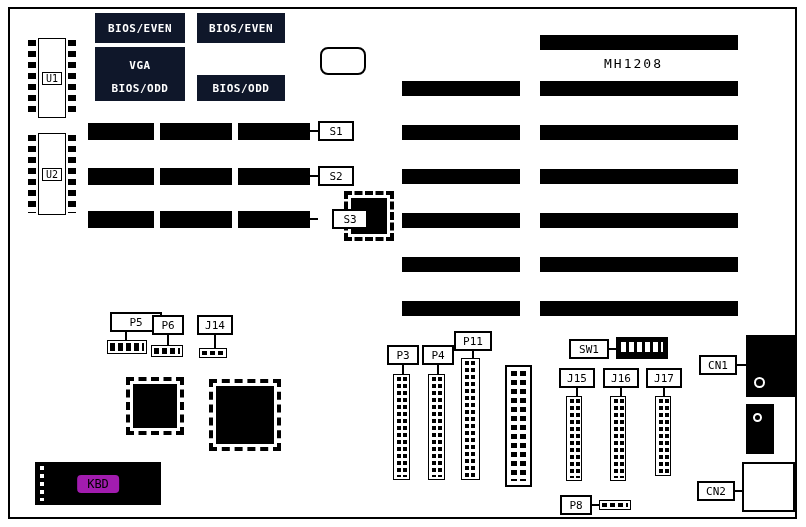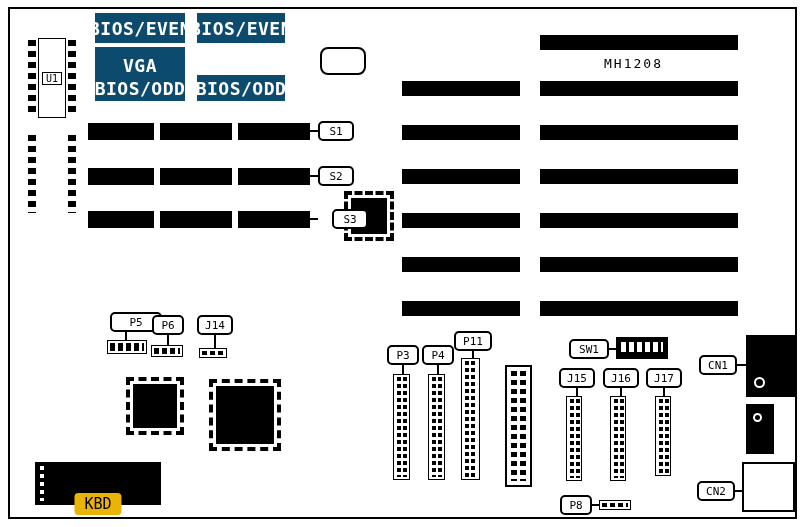--- a/index.html
+++ b/index.html
@@ -6,24 +6,24 @@
   html,body { background:#fff; }
   body {
     width:806px; height:527px;
     font-family:"DejaVu Sans Mono","Liberation Mono",monospace;
     color:#000;
   }
   .stage { position:relative; width:806px; height:527px; background:#fff; overflow:hidden; }
   .abs { position:absolute; }
   .board { border:2px solid #000; }
 
-  .rom { background:#0c4a6e; color:#fff; display:flex; align-items:center; justify-content:center;
-         font-weight:bold; font-size:18px; white-space:nowrap; letter-spacing:0.5px; }
-
-  .callout { background:#fff; border:2px solid #000; border-radius:5px;
+  .rom { background:#0f172a; color:#fff; display:flex; align-items:center; justify-content:center;
+         font-weight:bold; font-size:11px; white-space:nowrap; letter-spacing:0.5px; }
+
+  .callout { background:#fff; border:2px solid #000; border-radius:0;
              display:flex; align-items:center; justify-content:center;
              font-size:11px; z-index:3; }
 
   .line { background:#000; z-index:2; }
 
   .slot { background:#000; }
 
   .simm { background:#000; }
   .notch { position:absolute; top:0; bottom:0; width:6px; background:#fff; }
 
@@ -62,41 +62,44 @@
   .dipswitch .toggles { position:absolute; left:5px; top:5px; right:5px; height:10px;
     background-image:repeating-linear-gradient(90deg, #fff 0 5px, transparent 5px 8px); }
 
   .din { background:#000; }
   .din .ring { position:absolute; border:2px solid #fff; border-radius:50%; background:#000; }
 
   .kbd { background:#000; }
   .kbd .dashes { position:absolute; left:5px; top:4px; bottom:4px; width:4px;
     background-image:repeating-linear-gradient(#fff 0 4px, transparent 4px 8px); }
   .kbd .label { position:absolute; left:50%; top:50%; transform:translate(-50%,-50%);
-    background:#eab308; color:#000; border-radius:4px; padding:2px 10px; font-size:15px;margin-top:20px; }
+    background:#a21caf; color:#000; border-radius:4px; padding:2px 10px; font-size:12px; }
 
   .text-label { font-size:13px; letter-spacing:2px; }
 </style>
 </head>
 <body>
 
 <div class="stage">
 
   <div class="abs board" style="left:8px;top:7px;width:789px;height:512px"></div>
 
   <div class="abs dip" style="left:28px;top:38px;width:48px;height:80px">
     <div class="abs pins" style="left:0"></div>
     <div class="abs pins" style="right:0"></div>
     <div class="body">
       <span class="chip-label">U1</span>
     </div>
   </div>
   <div class="abs dip" style="left:28px;top:133px;width:48px;height:82px">
     <div class="abs pins" style="left:0"></div>
     <div class="abs pins" style="right:0"></div>
+    <div class="body">
+      <span class="chip-label">U2</span>
+    </div>
   </div>
 
   <div class="abs rom" style="left:95px;top:13px;width:90px;height:30px">BIOS/EVEN</div>
   <div class="abs rom" style="left:95px;top:47px;width:90px;height:36px">VGA</div>
   <div class="abs rom" style="left:95px;top:75px;width:90px;height:26px">BIOS/ODD</div>
   <div class="abs rom" style="left:197px;top:13px;width:88px;height:30px">BIOS/EVEN</div>
   <div class="abs rom" style="left:197px;top:75px;width:88px;height:26px">BIOS/ODD</div>
 
   <div class="abs crystal" style="left:320px;top:47px;width:46px;height:28px"></div>
 

